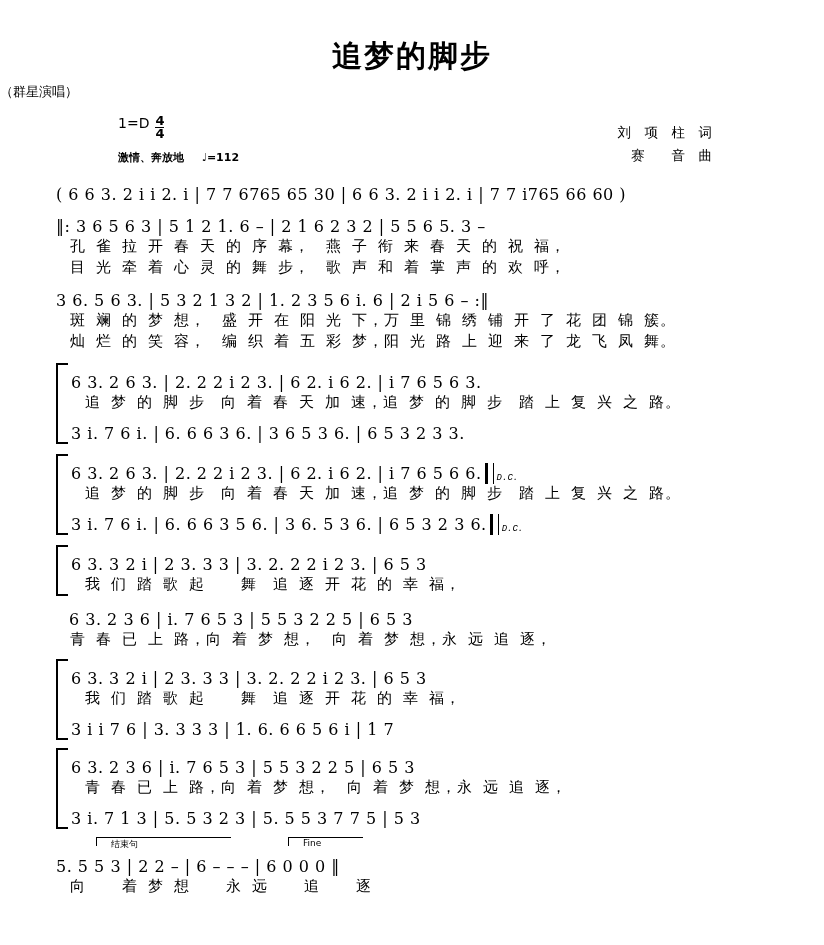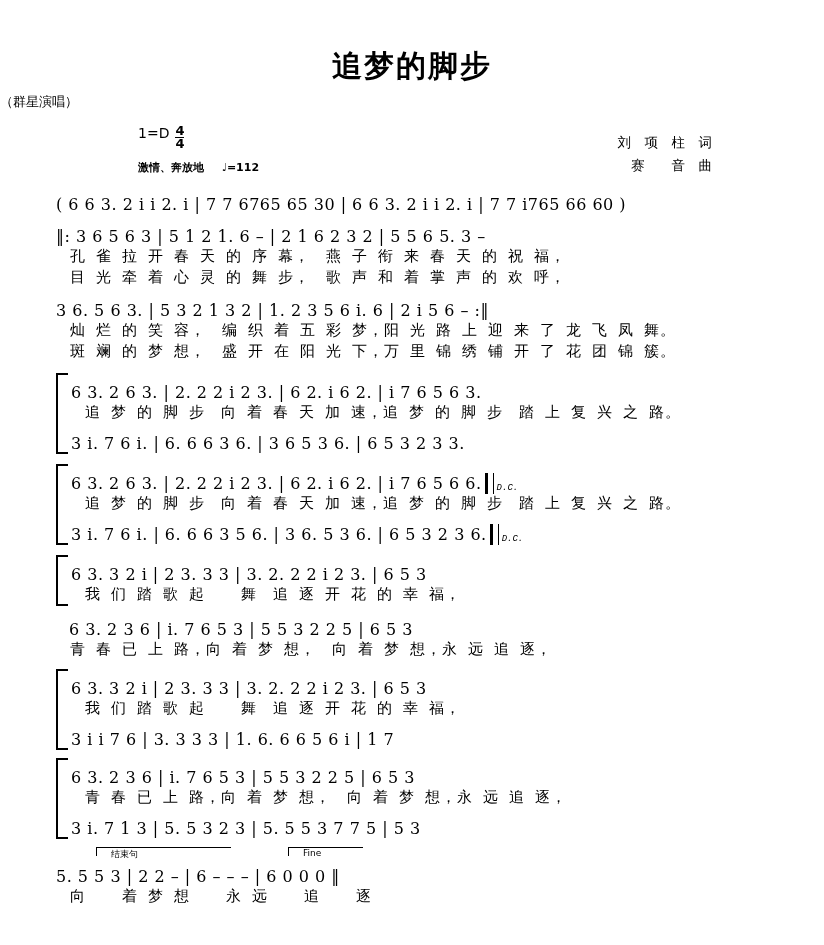--- a/index.html
+++ b/index.html
@@ -19,40 +19,39 @@
     position: relative;
     width: 824px;
     height: 945px;
   }
   
   .title {
     text-align: center;
     font-size: 30px;
     font-weight: bold;
     letter-spacing: 2px;
-    margin-top: 46px;
+    margin-top: 36px;
     font-family: "DejaVu Sans", sans-serif;
   }
   .subtitle {
     text-align: left;
     font-size: 13px;
     margin-top: 6px;
     font-family: "DejaVu Sans", sans-serif;
   }
   .meta {
     position: relative;
     height: 56px;
     margin-top: 8px;
   }
   .key-block {
     position: absolute;
     left: 118px;
     top: 6px;
     font-family: "DejaVu Sans", sans-serif;
-    margin-left: 20px;
   }
   .key-line {
     font-size: 14px;
     display: flex;
     align-items: flex-start;
   }
   .timesig {
     display: inline-block;
     line-height: 0.95;
     text-align: center;
@@ -197,22 +196,22 @@
         <span class="notes">‖: 3  6 5   6  3 | 5 1 2 1.  6 – | 2 1  6  2 3 2 | 5 5  6 5. 3 –</span>
       </div>
       <div class="lyric">孔 雀 拉 开 春 天 的 序 幕，　燕 子 衔 来 春 天 的 祝 福，</div>
       <div class="lyric">目 光 牵 着 心 灵 的 舞 步，　歌 声 和 着 掌 声 的 欢 呼，</div>
     </div>
 
     <div class="system" style="margin-top:1px">
       <div class="staffline">
         <span class="notes">3  6. 5  6 3. | 5 3  2 1 3 2 | 1. 2 3 5 6 i. 6 | 2 i  5  6 – :‖</span>
       </div>
+      <div class="lyric">斑 斓 的 梦 想，　盛 开 在 阳 光 下，万 里 锦 绣 铺 开 了 花 团 锦 簇。</div>
       <div class="lyric">灿 烂 的 笑 容，　编 织 着 五 彩 梦，阳 光 路 上 迎 来 了 龙 飞 凤 舞。</div>
-      <div class="lyric">斑 斓 的 梦 想，　盛 开 在 阳 光 下，万 里 锦 绣 铺 开 了 花 团 锦 簇。</div>
     </div>
 
     <div class="system" style="margin-top:10px">
       <div class="row">
         <div class="lbrace"></div>
         <div class="group">
           <div class="staffline">
             <span class="notes">6  3. 2 6 3. | 2. 2 2 i 2 3. | 6 2. i 6 2. | i 7 6 5 6 3.</span>
           </div>
           <div class="lyric">追 梦 的 脚 步　向 着 春 天 加 速，追 梦 的 脚 步　踏 上 复 兴 之 路。</div>

